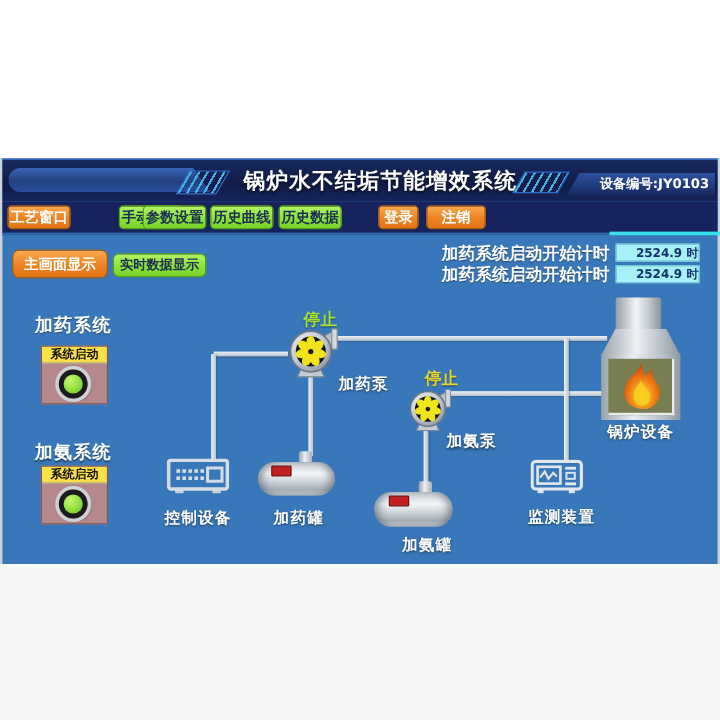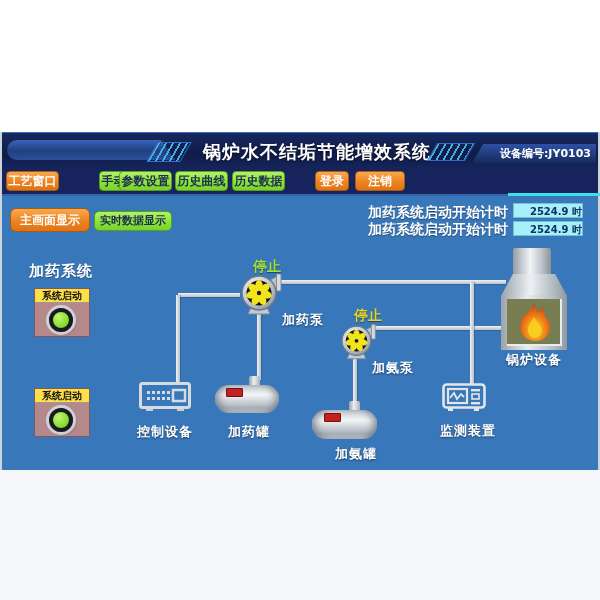--- a/index.html
+++ b/index.html
@@ -126,20 +126,21 @@
     <div class="timer-label" style="top:72px;">加药系统启动开始计时</div>
     <div class="timer-box" style="top:71px;">2524.9 时</div>
     <div class="timer-label" style="top:89px;">加药系统启动开始计时</div>
     <div class="timer-box" style="top:89px;">2524.9 时</div>
 
     <div class="sys-title" style="top:130px;">加药系统</div>
     <div class="sys-panel" style="top:156px;">
       <div class="sys-strip">系统启动</div>
       <div class="sys-btn"></div>
     </div>
+    <div class="sys-title" style="top:236px;">加氨系统</div>
     <div class="sys-panel" style="top:256px;">
       <div class="sys-strip">系统启动</div>
       <div class="sys-btn"></div>
     </div>
 
     <div class="pipe-h" style="left:176px; top:161px; width:62px;"></div>
     <div class="pipe-v" style="left:174px; top:163px; height:88px;"></div>
     <div class="pipe-h" style="left:278px; top:148px; width:226px;"></div>
     <div class="pipe-v" style="left:255px; top:180px; height:68px;"></div>
     <div class="pipe-h" style="left:373px; top:194px; width:128px;"></div>

